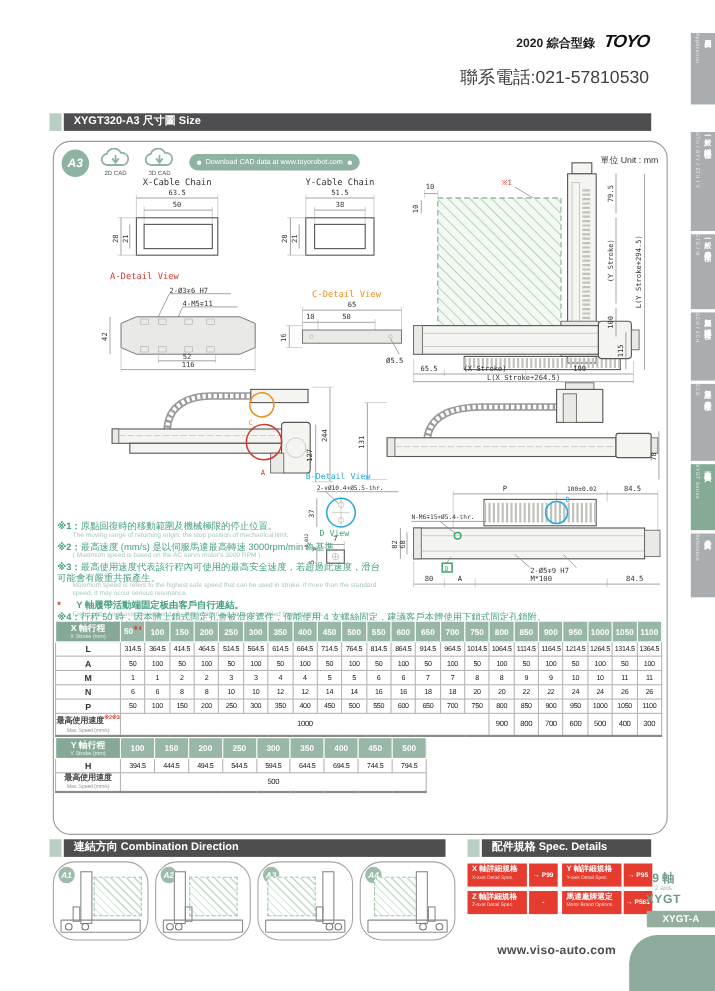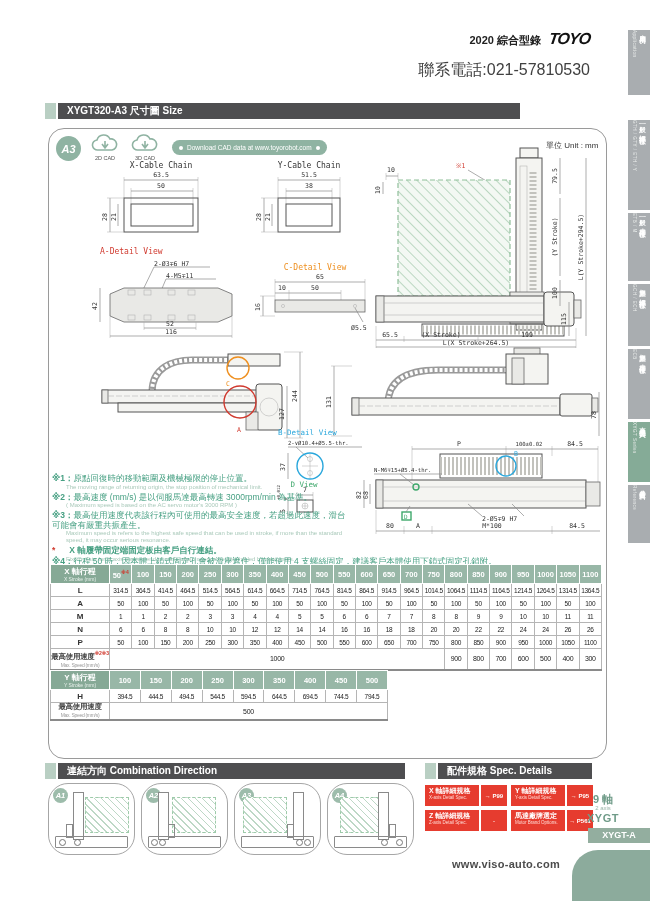--- a/index.html
+++ b/index.html
@@ -105,21 +105,21 @@
 </style>
 </head>
 <body>
 
 <div class="abs logo-line">
   <span class="logo-year">2020 綜合型錄</span>
   <span class="logo-toyo">TOYO</span>
 </div>
 <div class="abs phone">聯系電話:021-57810530</div>
 
-<div class="abs bar" style="top:103px;left:45px;width:475px;">
+<div class="abs bar" style="top:103px;left:45px;width:547px;">
   <div class="sq"></div>
   <div class="dk">XYGT320-A3 尺寸圖 Size</div>
 </div>
 
 <div class="abs panel"></div>
 
 <div class="abs badge-circ" style="top:136px;left:56px;">A3</div>
 
 <div class="abs cadbox" style="top:134px;left:88px;">
   <svg width="30" height="20" viewBox="0 0 30 20">
@@ -412,20 +412,21 @@
   <line x1="76" y1="93" x2="196" y2="93" class="dim"></line>
   <text x="136" y="90" text-anchor="middle">M*100</text>
   <line x1="196" y1="93" x2="244" y2="93" class="dim"></line>
   <text x="221" y="90" text-anchor="middle">84.5</text>
 </svg>
 
 <div class="abs notes" style="top:450px;left:52px;width:300px;" id="notes-box">
     <div><span class="note-mk">※1：</span><span class="note-zh" style="font-weight:normal">原點回復時的移動範圍及機械極限的停止位置。</span><div class="note-en" style="margin-left:14px">The moving range of returning origin, the stop position of mechanical limit.</div></div>
     <div><span class="note-mk">※2：</span><span class="note-zh" style="font-weight:normal">最高速度 (mm/s) 是以伺服馬達最高轉速 3000rpm/min 為基準。</span><div class="note-en" style="margin-left:14px">( Maximum speed is based on the AC servo motor's 3000 RPM )</div></div>
     <div><span class="note-mk">※3：</span><span class="note-zh" style="font-weight:normal">最高使用速度代表該行程內可使用的最高安全速度，若超過此速度，滑台可能會有嚴重共振產生。</span><div class="note-en" style="margin-left:14px">Maximum speed is refers to the highest safe speed that can be used in stroke, if more than the standard speed, it may occur serious resonance.</div></div>
+    <div><span class="note-mk star">*</span><span class="note-zh note-ind" style="font-weight:bold">Y 軸履帶活動端固定板由客戶自行連結。</span><div class="note-en note-ind" style="margin-left:14px">Fixing plate for Y axis moving end of cable chain need to be assembled by customers.</div></div>
     <div><span class="note-mk star">*</span><span class="note-zh note-ind" style="font-weight:bold">X 軸履帶固定端固定板由客戶自行連結。</span><div class="note-en note-ind" style="margin-left:14px">Fixing plate for X axis moving end of cable chain need to be assembled by customers.</div></div>
   </div>
 <div class="abs notes" style="top:533px;left:52px;width:548px;" id="note4-box">
     <div><span class="note-mk">※4：</span><span class="note-zh" style="font-weight:normal">行程 50 時，因本體上鎖式固定孔會被滑座遮住，僅能使用 4 支螺絲固定，建議客戶本體使用下鎖式固定孔鎖附。</span><div class="note-en" style="margin-left:14px">When the stroke is 50mm, if fixing the body from the top to the bottom, the fixing hole will be blocked by slider and only can be uses 4 screws to fix, as a result, suggest that fixing actuator body from the bottom to the top.</div></div>
   </div>
 
 <div class="abs" style="top:564px;left:50px;width:552px;">
   <table class="stk" id="xtable" style="width: 100%;">
       <tbody>
         <tr>

